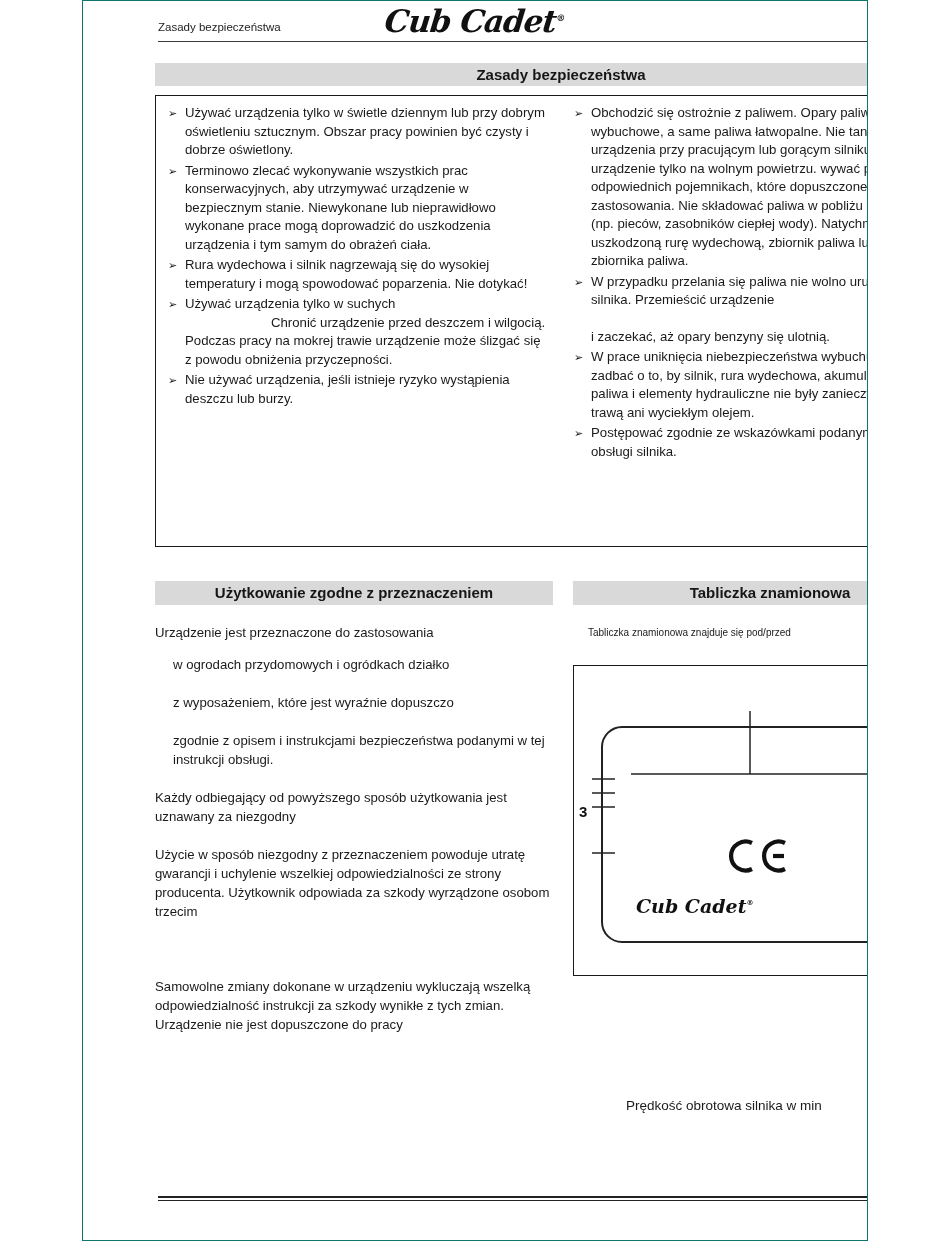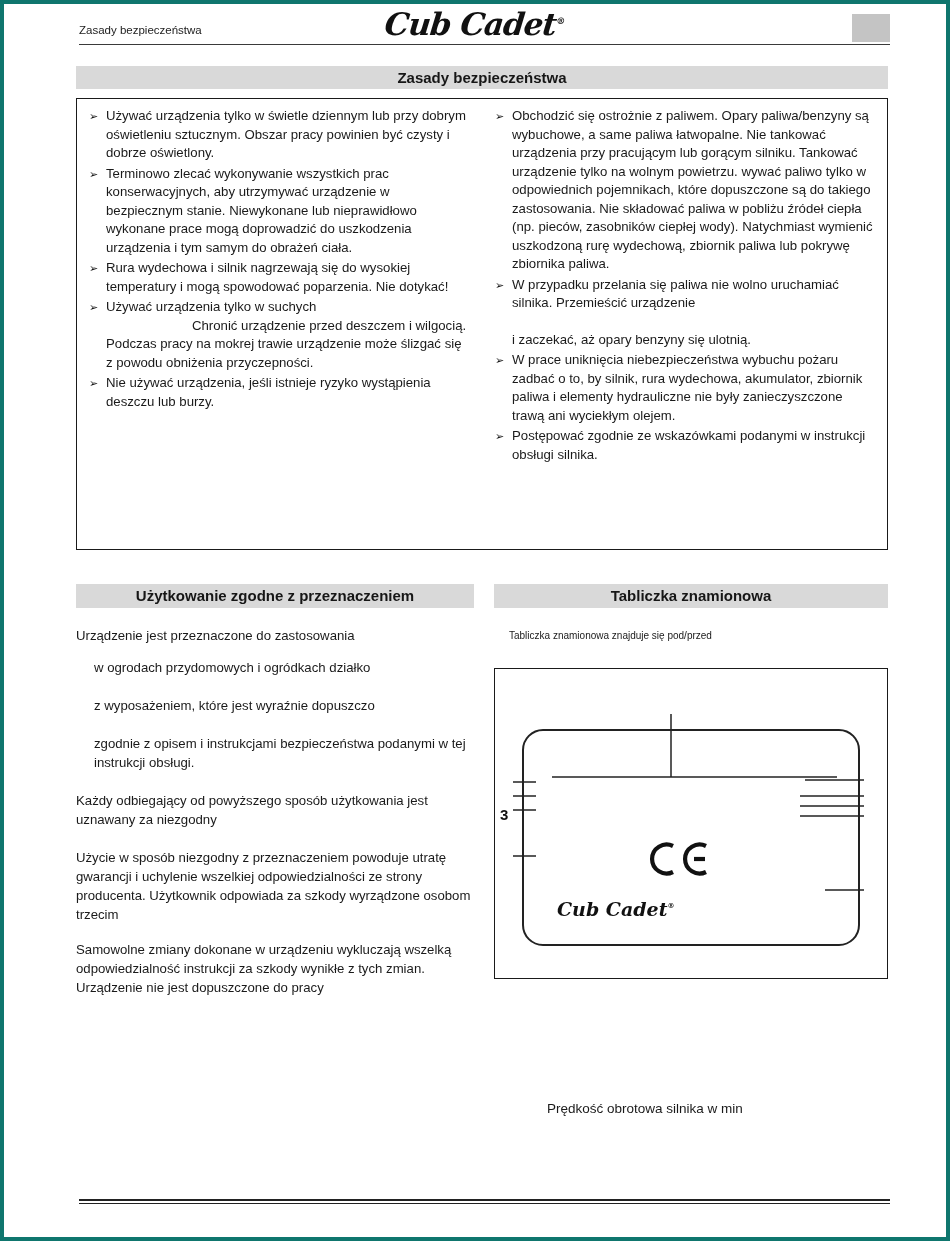--- a/index.html
+++ b/index.html
@@ -1,19 +1,19 @@
 <!DOCTYPE html>
 <html lang="pl"><head>
 <meta charset="utf-8">
 <style>
   * { margin:0; padding:0; box-sizing:border-box; }
   html,body { background:#ffffff; }
   .page {
-    position:relative; width:950px; height:1241px; margin:0 auto;
-    background:#fff; border:4px solid #0f766e; overflow:hidden;
+    position:relative; width:786px; height:1241px; margin:0 auto;
+    background:#fff; border:1px solid #0f766e; overflow:hidden;
     font-family:"Liberation Sans", sans-serif; color:#1a1a1a;
   }
 
   
   .running-head-text { position:absolute; left:75px; top:20px; font-size:11.5px; color:#222; }
   .logo-main {
     position:absolute; left:0; right:0; top:2px; text-align:center;
     font-family:"DejaVu Serif", serif; font-style:italic; font-weight:bold;
     font-size:31px; letter-spacing:-1px; transform:skewX(-6deg); color:#111;
   }
@@ -42,21 +42,21 @@
   .li .body b { font-weight:normal; }
   .block-indent { display:block; text-indent:86px; }
   .rest2 { display:block; margin-top:18px; }
 
   
   .use-col { position:absolute; left:72px; top:622px; width:400px; font-size:13.2px; line-height:19px; }
   .para { margin-bottom:13px; }
   .ind  { padding-left:18px; margin-bottom:19px; }
   .mb16 { }
   .mb11 { margin-bottom:19px; }
-  .mb36 { margin-bottom:16px; }
+  .mb36 { margin-bottom:56px; }
   .mb0  { margin-bottom:0; }
 
   
   .np-intro { position:absolute; left:487px; top:622px; width:394px; font-size:10px; line-height:19px;margin-left:18px; }
   .figure-box { position:absolute; left:490px; top:664px; width:394px; height:311px; border:1px solid #1a1a1a; }
   .plate-svg { width:392px; height:309px; display:block; }
   .label3 { font-family:"Liberation Sans", sans-serif; font-weight:bold; font-size:15px; fill:#111; }
   .plate-logo-text {
     font-family:"DejaVu Serif", serif; font-style:italic; font-weight:bold;
     font-size:19px; fill:#111;

